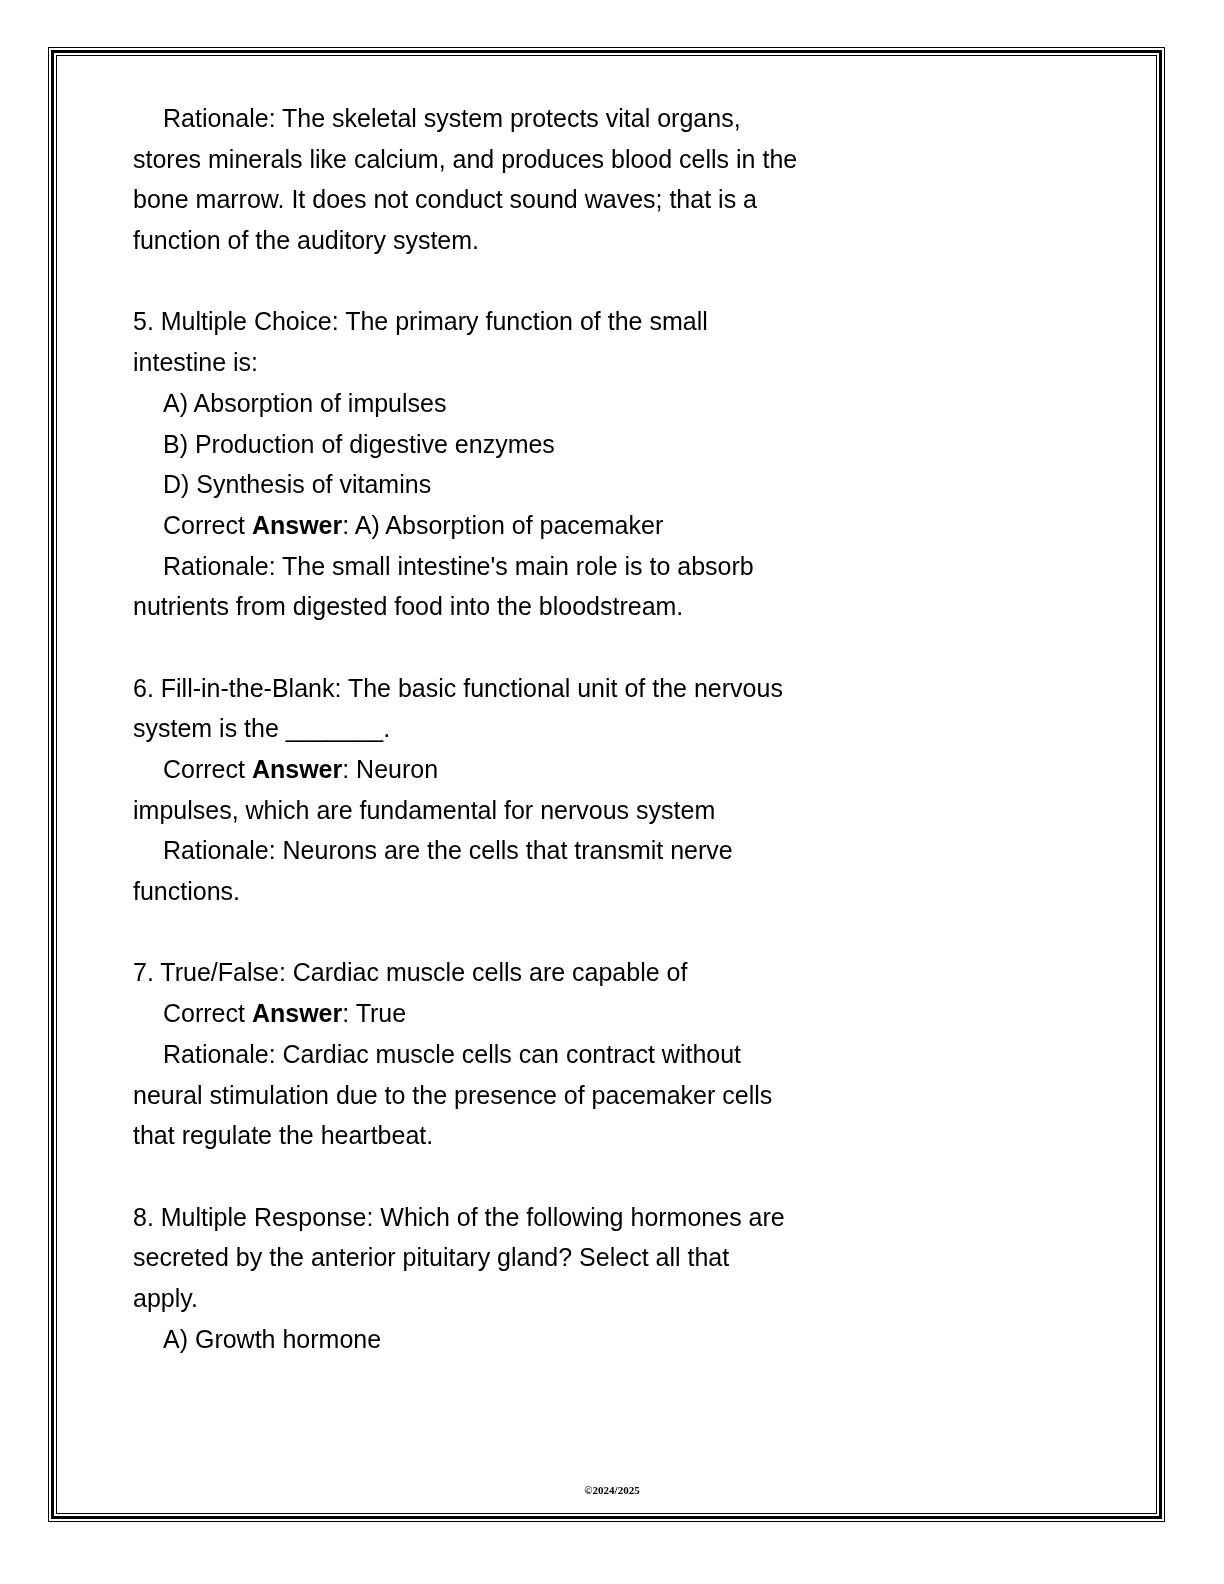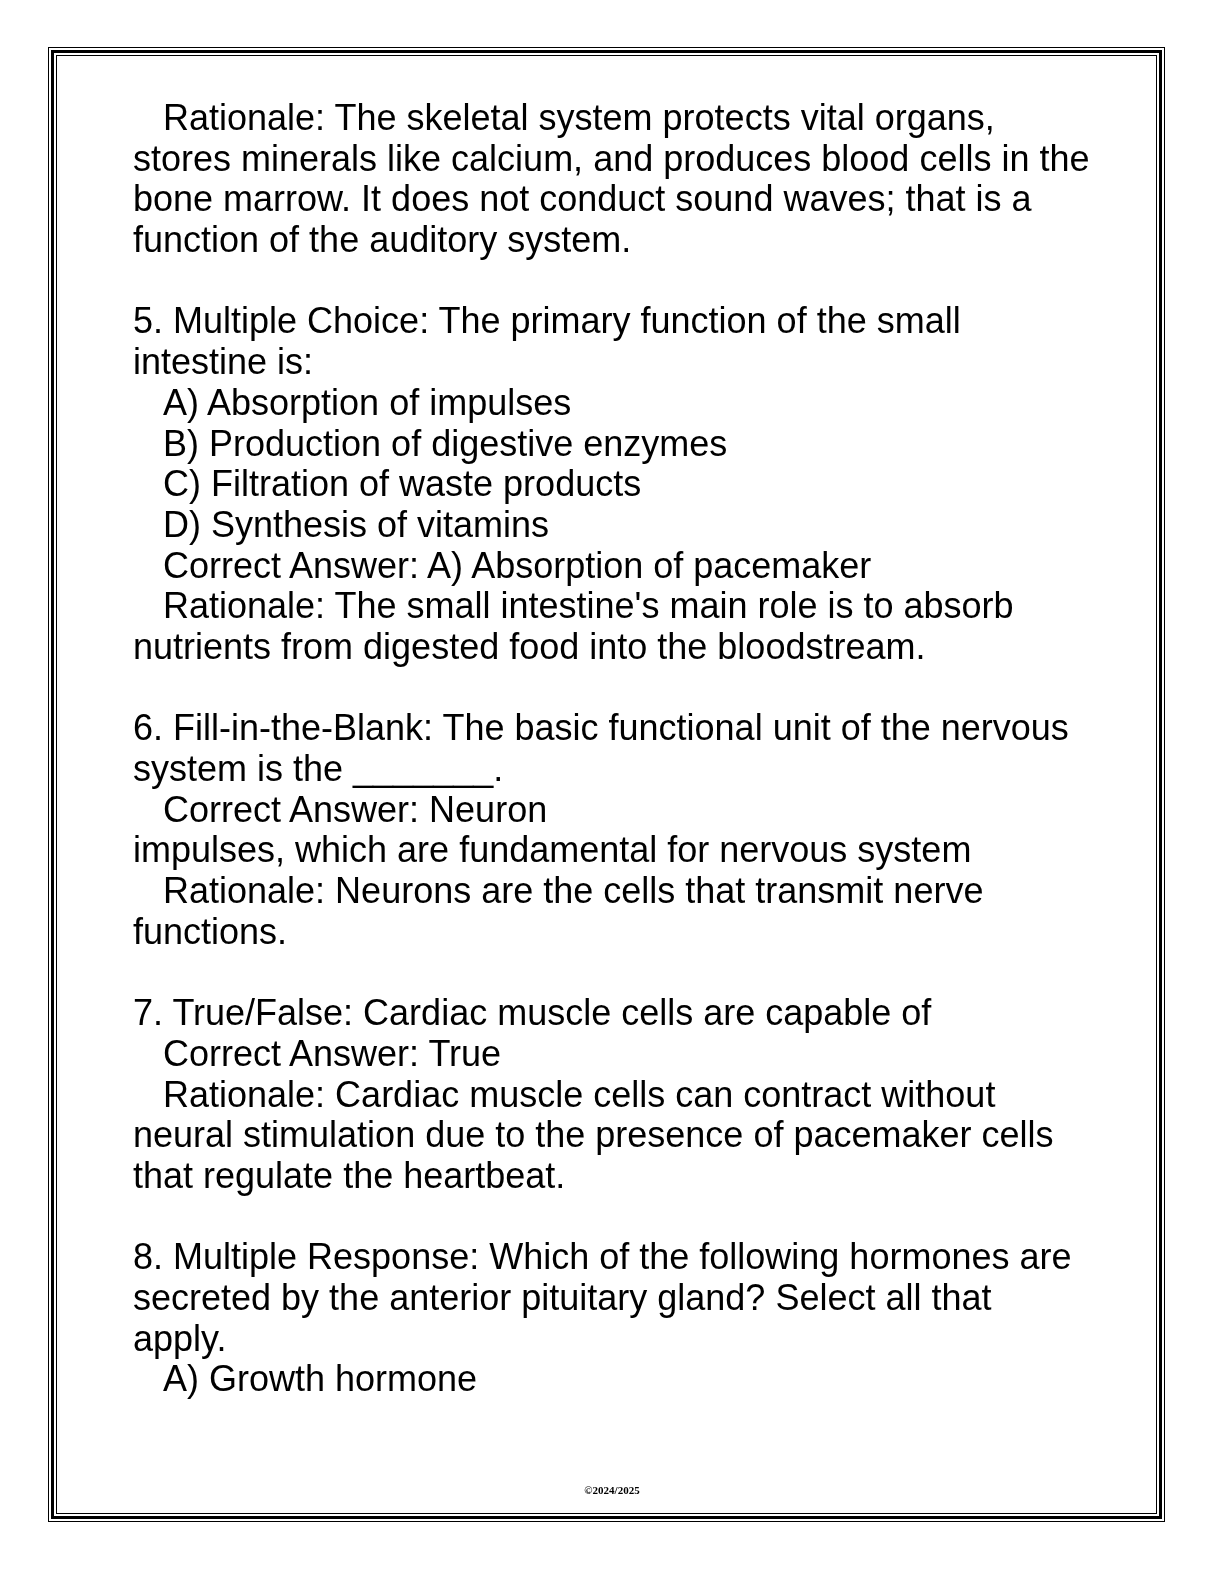--- a/index.html
+++ b/index.html
@@ -35,30 +35,30 @@
       left: 56px; top: 55px;
       width: 1101px; height: 1459px;
       border: 1px solid #000;
       box-sizing: border-box;
     }
     .content {
       position: absolute;
       left: 133px;
       top: 98px;
       width: 960px;
-      font-size: 36px;
+      font-size: 25px;
       line-height: 40.7px;
     }
     .line {
       white-space: pre;
       height: 40.7px;
     }
     .indent { padding-left: 30px; }
     .blank { height: 40.7px; }
-    b { font-weight: normal; }
+    b { font-weight: bold; }
     .footer {
       position: absolute;
       left: 0; width: 1224px;
       top: 1484px;
       text-align: center;
       font-family: "Liberation Serif", "DejaVu Serif", serif;
       font-weight: bold;
       font-size: 11px;
     }
   </style>
@@ -77,21 +77,20 @@
     <div class="line">bone marrow. It does not conduct sound waves; that is a</div>
     <div class="line">function of the auditory system.</div>
   </div>
   <div class="blank"></div>
 
   <div>
     <div class="line">5. Multiple Choice: The primary function of the small</div>
     <div class="line">intestine is:</div>
     <div class="line indent">A) Absorption of impulses</div>
     <div class="line indent">B) Production of digestive enzymes</div>
-    <div class="line indent">C) Filtration of waste products</div>
     <div class="line indent">D) Synthesis of vitamins</div>
     <div class="line indent"><span>Correct </span><b>Answer</b><span>: A) Absorption of pacemaker</span></div>
     <div class="line indent">Rationale: The small intestine's main role is to absorb</div>
     <div class="line">nutrients from digested food into the bloodstream.</div>
   </div>
   <div class="blank"></div>
 
   <div>
     <div class="line">6. Fill-in-the-Blank: The basic functional unit of the nervous</div>
     <div class="line">system is the _______.</div>

